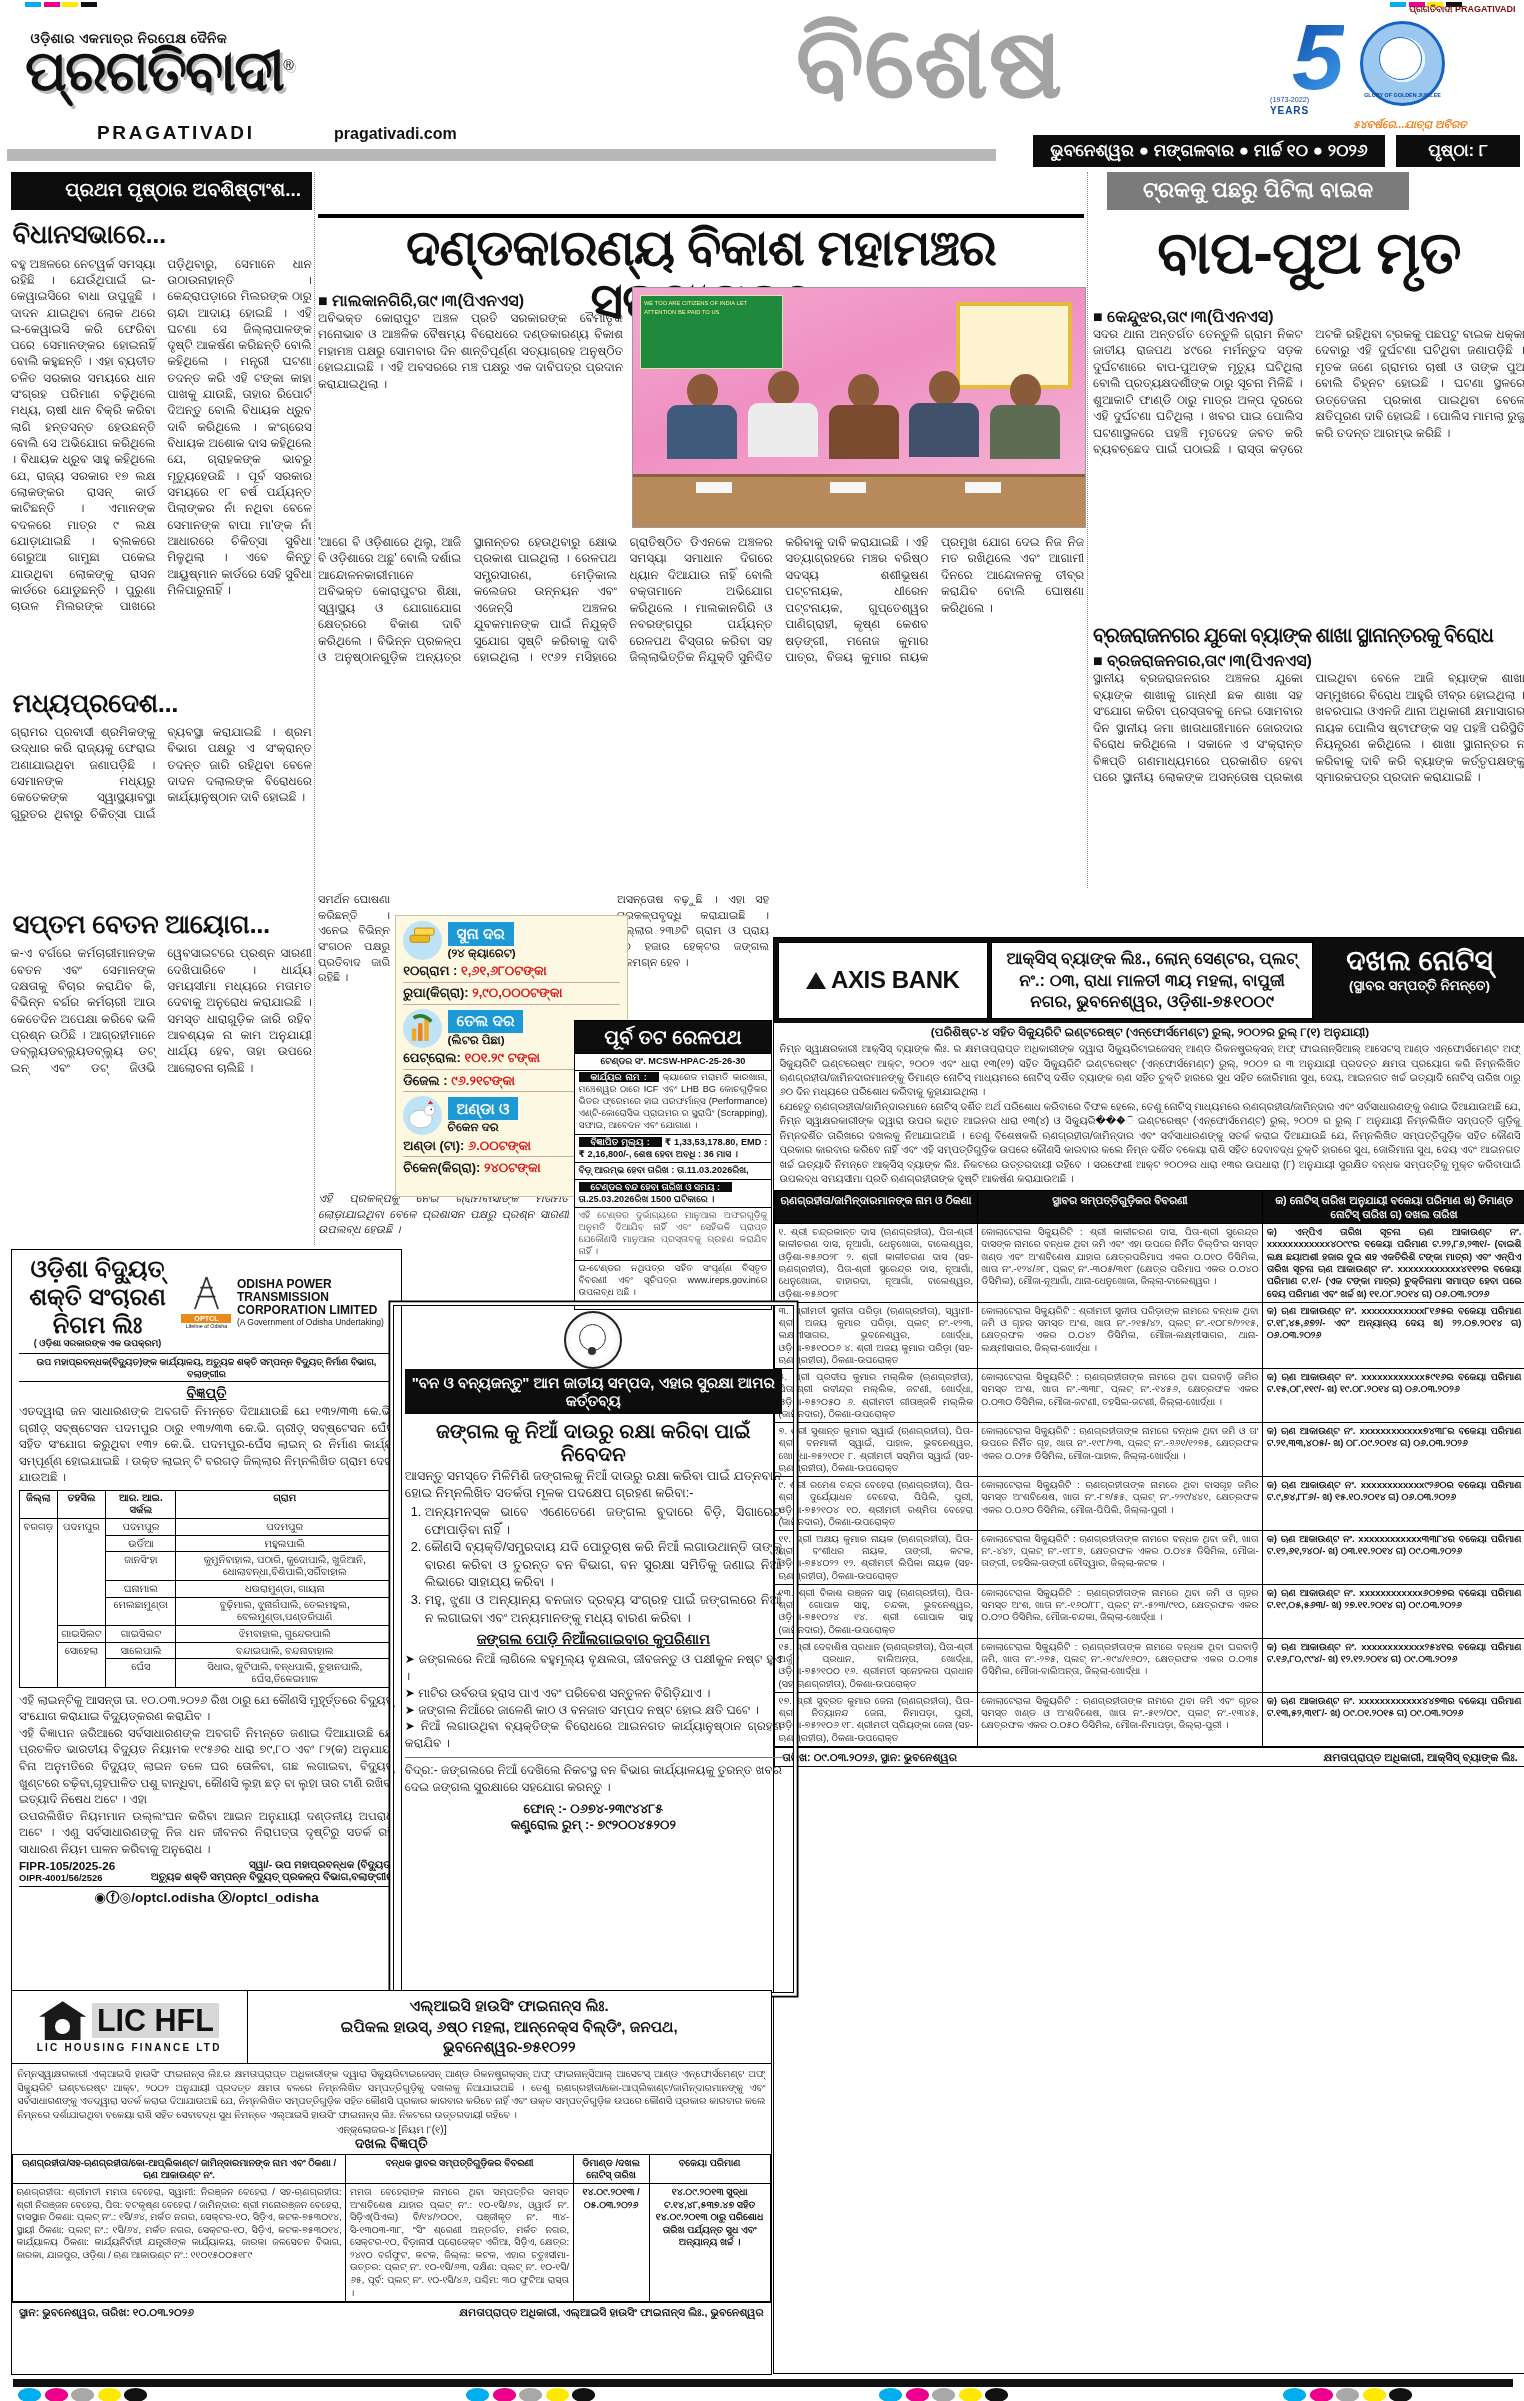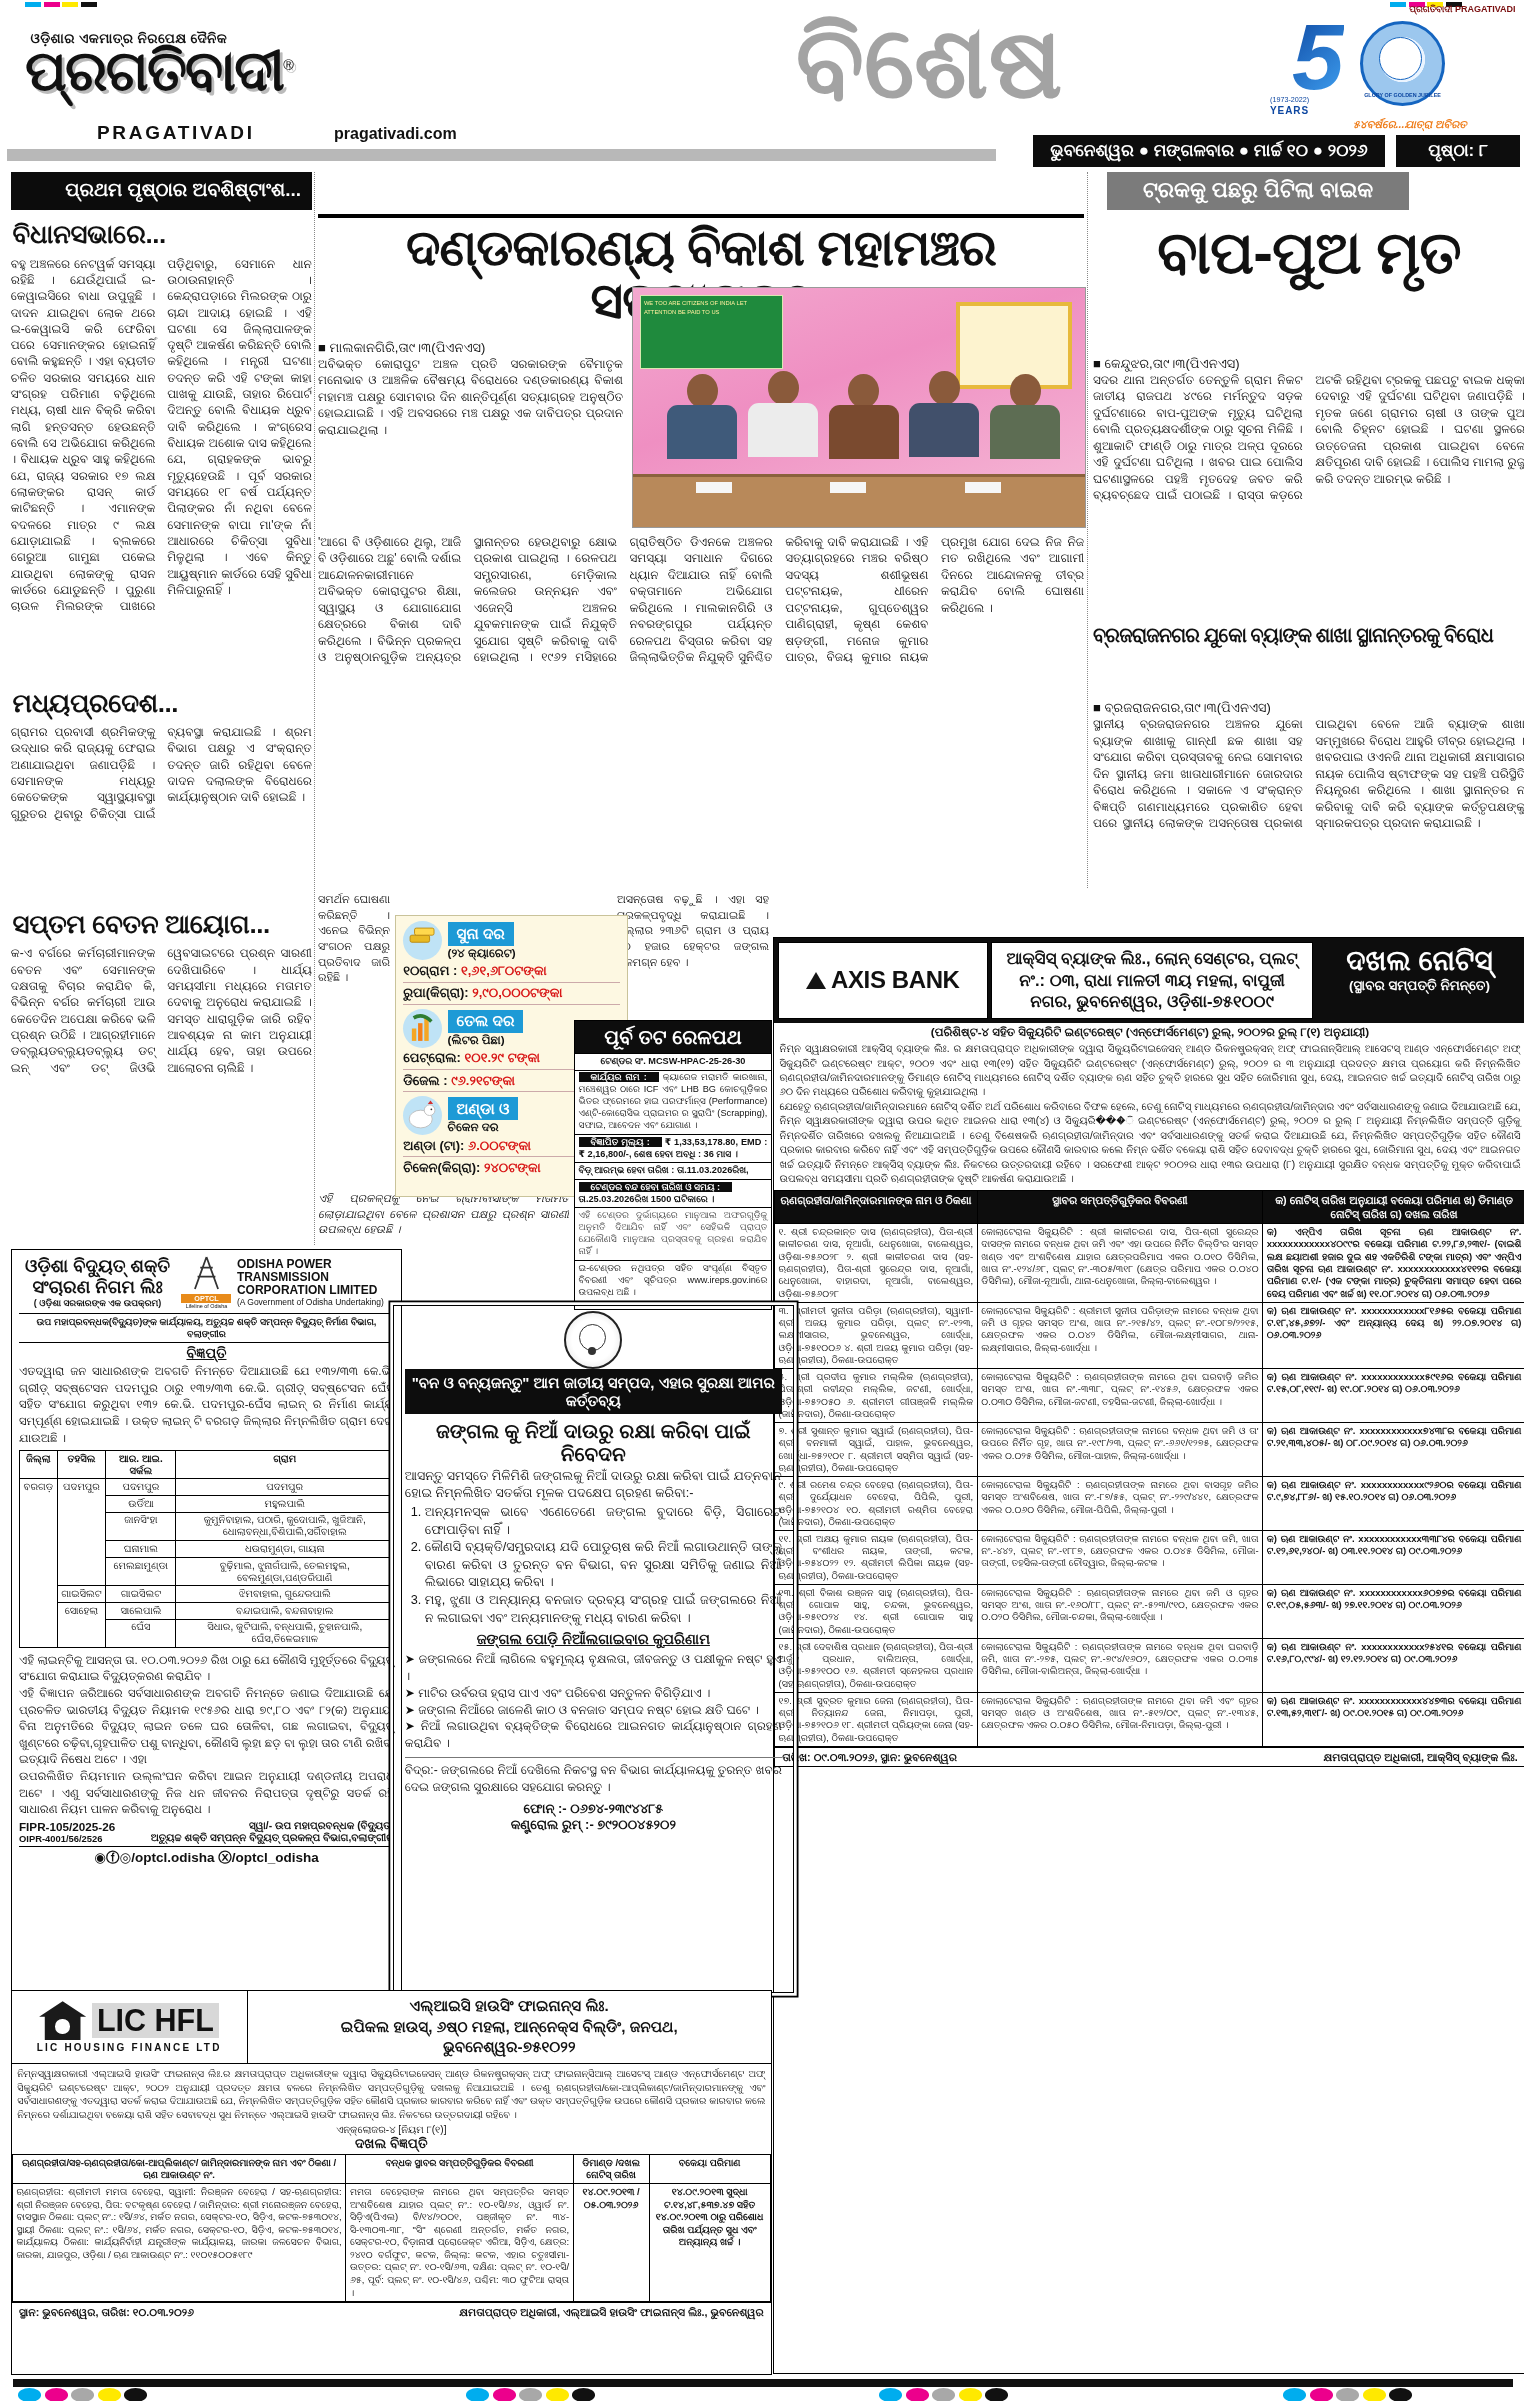--- a/index.html
+++ b/index.html
@@ -44,21 +44,21 @@
                padding:7.2px 10.8px 9px 10.8px;}
   .story-h{font-size:26px;font-weight:900;margin:9px 0 5.4px 1.8px;letter-spacing:-0.4px;}
   .twocol{column-count:2;column-gap:11.7px;font-size:12px;line-height:1.36;}
   .vdot{border-left:1.8px dotted #888;width:0;}
 
   
   .kicker-red{background:#e8141e;color:#fff;font-size:22.4px;font-weight:900;text-align:center;
               padding:5.4px 9px;}
   .black-rule{background:#000;height:3.6px;}
   .headline-xl{font-size:50px;font-weight:900;letter-spacing:-0.9px;text-align:center;line-height:1.05;}
-  .byline{font-weight:normal;font-size:13px;margin-top:48px;}
+  .byline{font-weight:bold;font-size:16px;}
   .body13{font-size:12px;line-height:1.37;}
   .photo{background:linear-gradient(160deg,#f3a9cf 0%,#ef8fc2 40%,#f6bcd8 100%);border:0.9px solid #999;}
   .photo .ban{position:absolute;left:7.2px;top:7.2px;width:135px;height:66px;background:#1f8a3d;border:1.8px solid #d9e8b0;
               color:#ffef9e;font-size:5.8px;line-height:1.5;padding:2.7px;overflow:hidden;}
   .photo .sign{position:absolute;right:12.6px;top:14.4px;width:108px;height:79px;background:#fdf3cf;border:4.5px solid #e7b93c;}
   .photo .head{position:absolute;width:30.5px;height:34px;border-radius:50%;background:#8a5a3b;}
   .photo .torso{position:absolute;width:70px;height:54px;border-radius:10.8px 10.8px 0 0;}
   .photo .table{position:absolute;left:0;right:0;bottom:0;height:50px;background:#b8895a;border-top:3.6px solid #8a623c;}
   .photo .paper{position:absolute;width:36px;height:10.8px;background:#f6f6f6;bottom:34px;}
 
@@ -81,21 +81,21 @@
   .rail .row{border-top:0.9px solid #000;padding:1.8px 3.6px;font-size:9.2px;line-height:1.3;}
   .rail .chip{background:#0d0d0d;color:#fff;font-weight:bold;padding:0 12px;}
 
   
   .noticebox{border:1.8px solid #000;background:#fff;}
   table.nt{border-collapse:collapse;width:100%;}
   table.nt th,table.nt td{border:1.3px solid #000;padding:1.8px 3.6px;vertical-align:top;}
 
   
   .optcl{left:10.8px;top:1249px;width:375px;height:732px;padding:5.4px 7.2px;}
-  .optcl-name{font-size:18px;font-weight:900;line-height:1.15;}
+  .optcl-name{font-size:24px;font-weight:900;line-height:1.15;}
   .optcl-sub{font-size:9px;font-weight:bold;}
   .optcl-en{font-size:12px;font-weight:900;line-height:1.1;}
   .optcl table{font-size:10px;}
   .optcl .p{font-size:11.7px;line-height:1.42;}
 
   
   .forest{left:393px;top:1305px;width:377px;height:675px;border:1.8px solid #000;box-shadow:0 0 0 2.7px #fff,0 0 0 4.5px #000;padding:5.4px 10.8px;}
   .forest-bar{background:#0d0d0d;color:#fff;font-size:15px;font-weight:900;text-align:center;padding:4.5px 1.8px;}
   .forest-h{font-size:20px;font-weight:900;text-align:center;margin:5.4px 0 1.8px;}
   .forest .p{font-size:12.7px;line-height:1.38;}

